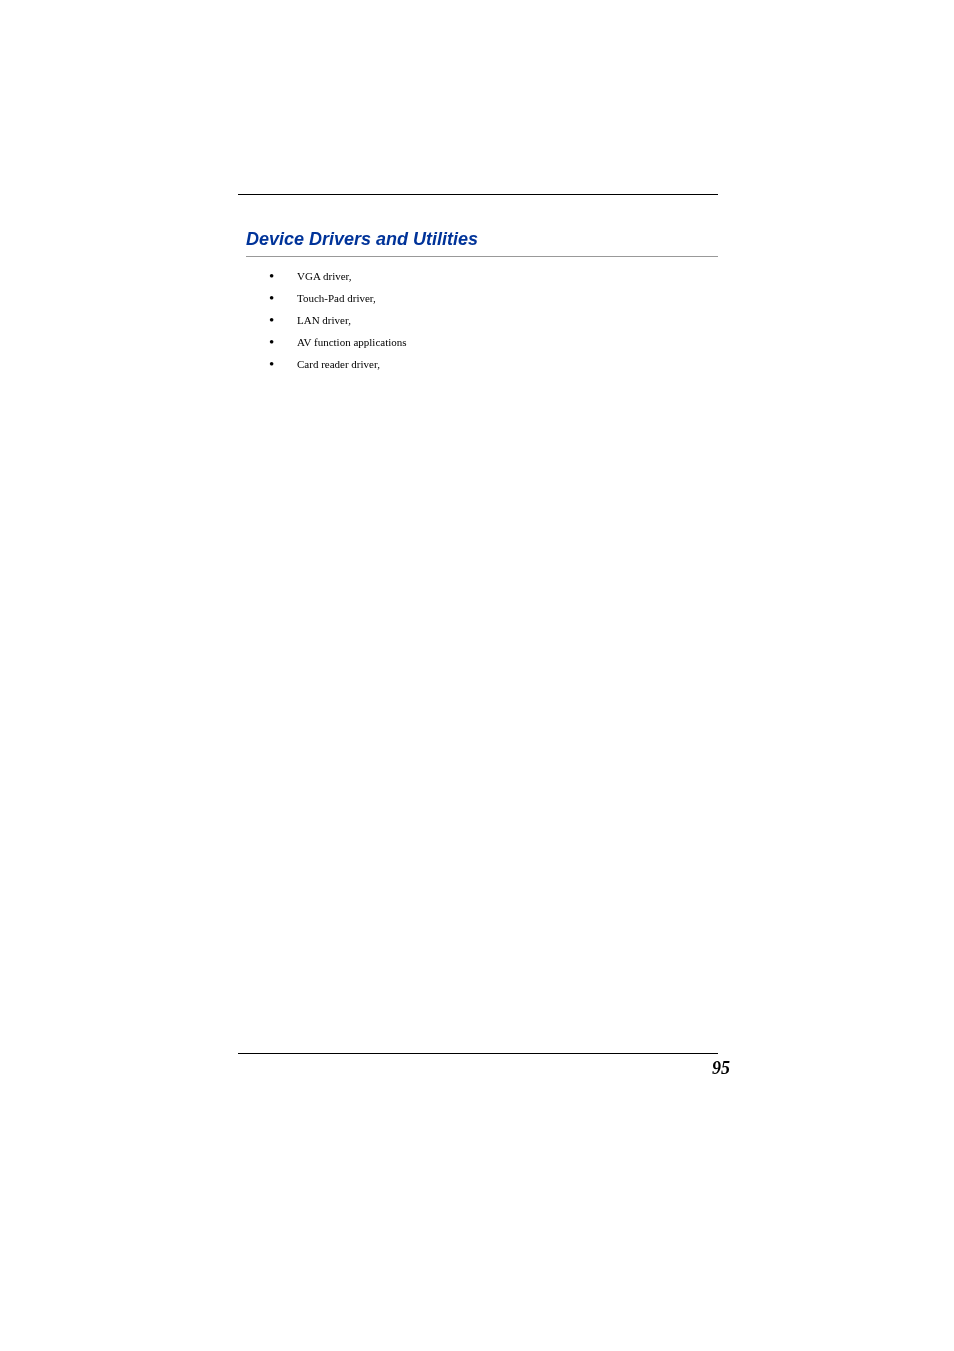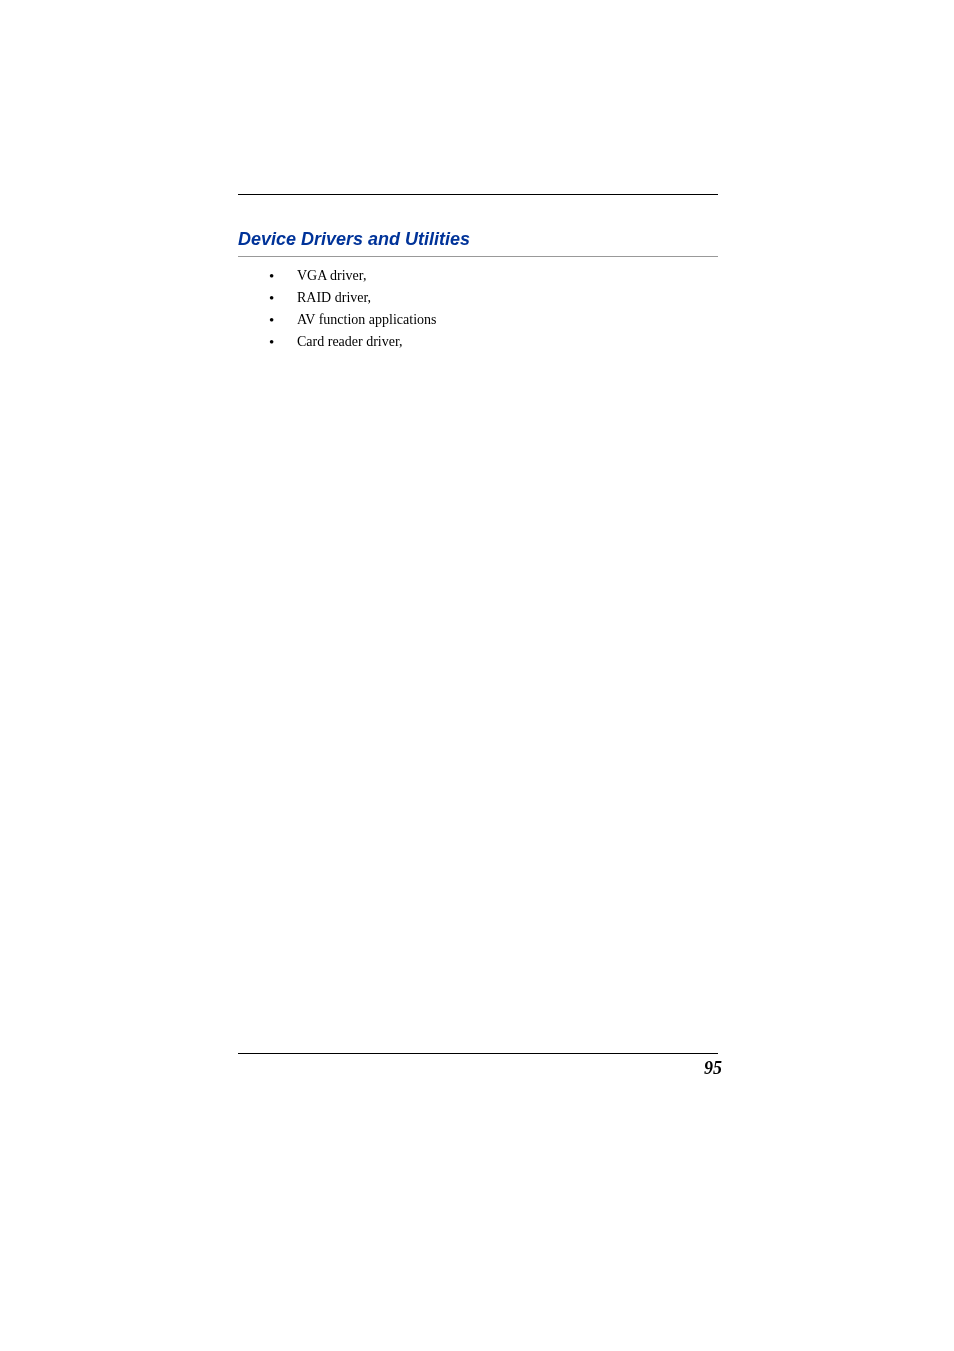--- a/index.html
+++ b/index.html
@@ -38,31 +38,32 @@
     
     .section-heading {
       font-family: Arial, Helvetica, sans-serif;
       font-weight: bold;
       font-style: italic;
       color: #003399;
       font-size: 18px;
       margin-top: 38px;
       padding-bottom: 6px;
       border-bottom: 1px solid #999;
+      margin-left: 8px;
     }
     
     .driver-list {
       list-style: none;
       margin-top: 8px;
     }
     
     .driver-list li {
       position: relative;
       padding-left: 59px;
-      font-size: 14px;
+      font-size: 11px;
       line-height: 22px;
       font-family: "Times New Roman", Times, serif;
     }
     
     .driver-list li::before {
       content: "•";
       position: absolute;
       left: 31px;
       font-size: 15px;
       line-height: 22px;
@@ -72,41 +73,42 @@
       position: absolute;
       bottom: 297px;
       left: 238px;
       width: 480px;
       border-top: 1.5px solid #000;
     }
     
     .page-number {
       position: absolute;
       bottom: 272px;
-      right: 232px;
+      right: 224px;
       font-family: "Times New Roman", Times, serif;
       font-weight: bold;
       font-style: italic;
       font-size: 18px;
     }
   </style>
 </head>
 <body>
 
 <div class="page">
 
   <div class="top-rule"></div>
 
   <div class="content-area">
 
     <h2 class="section-heading">Device Drivers and Utilities</h2>
 
     <ul class="driver-list">
       <li>VGA driver,</li>
-      <li>RAID driver,</li>
+      <li>Touch-Pad driver,</li>
+      <li>LAN driver,</li>
       <li>AV function applications</li>
       <li>Card reader driver,</li>
     </ul>
 
   </div>
 
   <div class="bottom-rule"></div>
 
   <div class="page-number">95</div>
 

